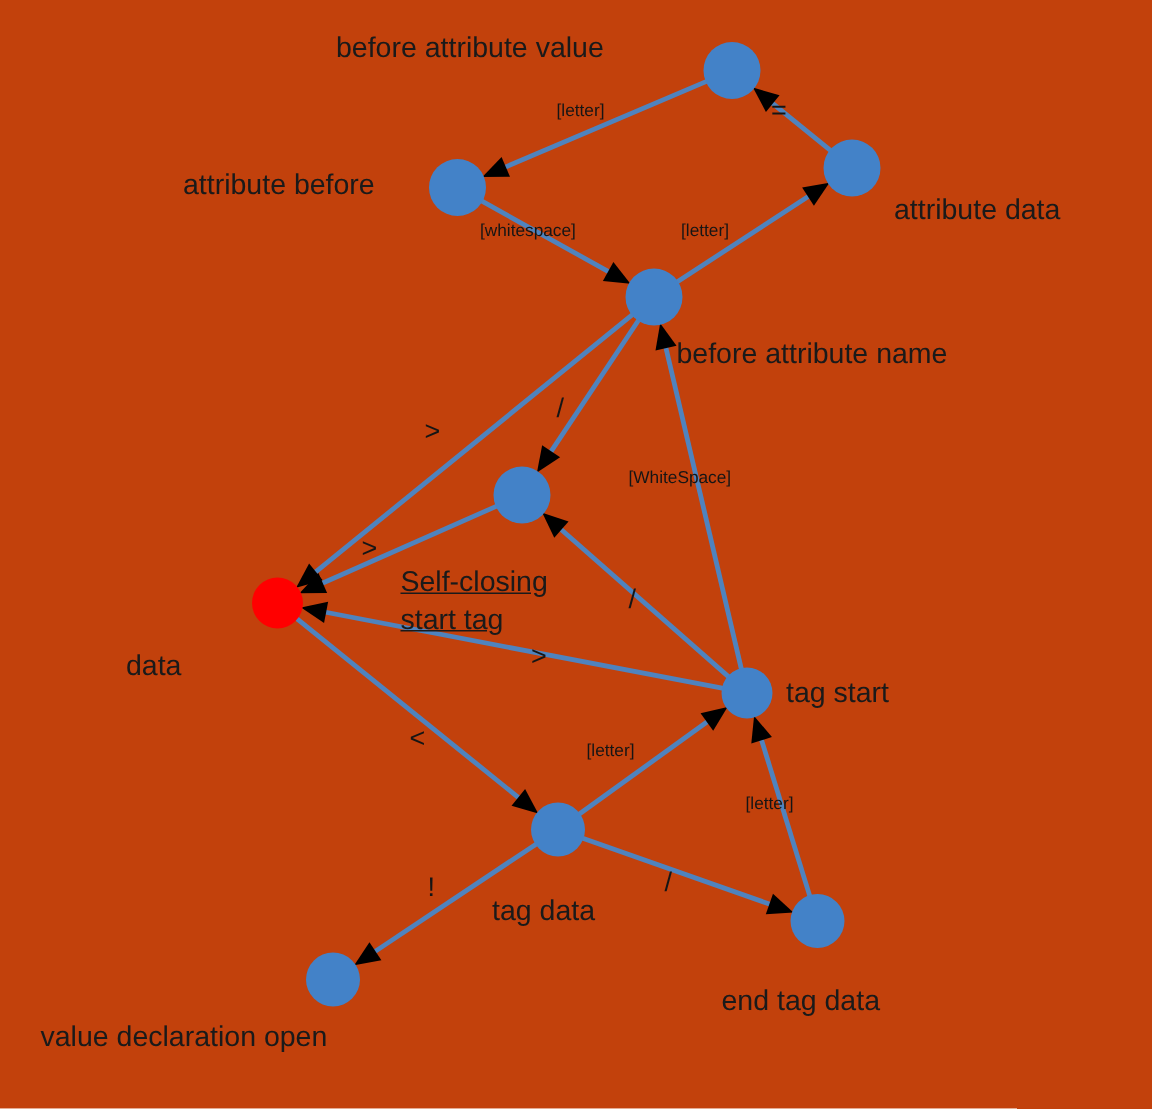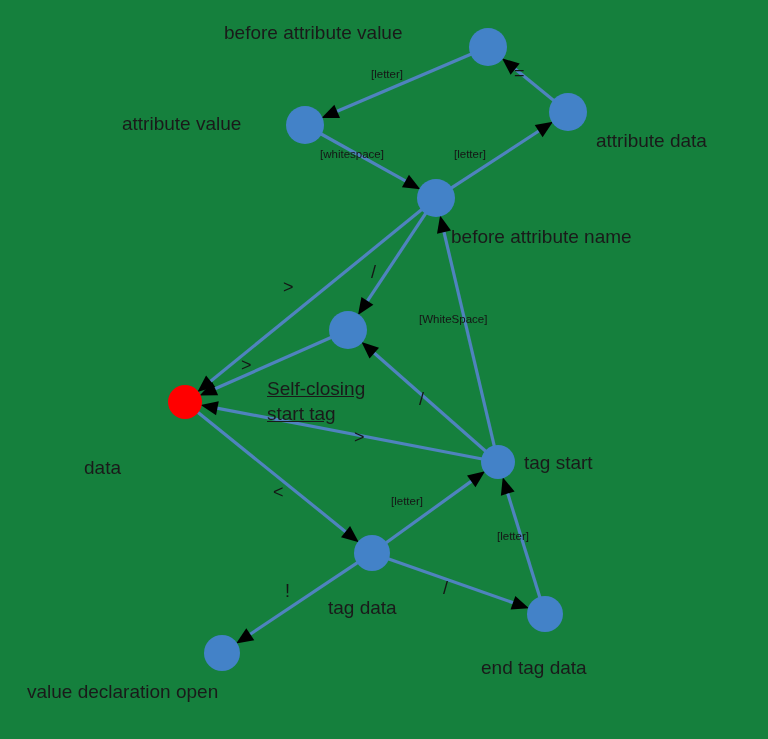--- a/index.html
+++ b/index.html
@@ -8,21 +8,21 @@
     background: #ffffff;
   }
   body {
     font-family: "Liberation Sans", sans-serif;
     -webkit-font-smoothing: antialiased;
   }
   #stage {
     position: relative;
     width: 768px;
     height: 739px;
-    background: #15803d;
+    background: #c2410c;
     overflow: hidden;
   }
   #graph {
     position: absolute;
     left: 0;
     top: 0;
     width: 768px;
     height: 739px;
   }
   .node-label {
@@ -122,25 +122,25 @@
         <circle cx="185" cy="402" r="17" fill="#FF0000"></circle>
         <circle cx="498" cy="462" r="17" fill="#4382C8"></circle>
         <circle cx="372" cy="553" r="18" fill="#4382C8"></circle>
         <circle cx="545" cy="614" r="18" fill="#4382C8"></circle>
         <circle cx="222" cy="653" r="18" fill="#4382C8"></circle>
       </g>
   </svg>
   <div id="labels-layer">
       <div class="node-label" style="left: 224px; top: 20px;">before attribute value</div>
       <div class="node-label" style="left: 596px; top: 128px;">attribute data</div>
-      <div class="node-label" style="left: 122px; top: 111px;">attribute value</div>
+      <div class="node-label" style="left: 122px; top: 111px;">attribute before</div>
       <div class="node-label" style="left: 451px; top: 224px;">before attribute name</div>
       <div class="node-label" style="left: 267px; top: 376px; text-decoration: underline;">Self-closing
 start tag</div>
-      <div class="node-label" style="left: 84px; top: 455px;">data</div>
+      <div class="node-label" style="left: 84px; top: 432px;">data</div>
       <div class="node-label" style="left: 524px; top: 450px;">tag start</div>
       <div class="node-label" style="left: 328px; top: 595px;">tag data</div>
       <div class="node-label" style="left: 481px; top: 655px;">end tag data</div>
       <div class="node-label" style="left: 27px; top: 679px;">value declaration open</div>
       <div class="edge-label sym" style="left: 514px; top: 63px;">=</div>
       <div class="edge-label small" style="left: 371px; top: 68px;">[letter]</div>
       <div class="edge-label small" style="left: 320px; top: 148px;">[whitespace]</div>
       <div class="edge-label small" style="left: 454px; top: 148px;">[letter]</div>
       <div class="edge-label sym" style="left: 283px; top: 277px;">&gt;</div>
       <div class="edge-label sym" style="left: 371px; top: 262px;">/</div>

